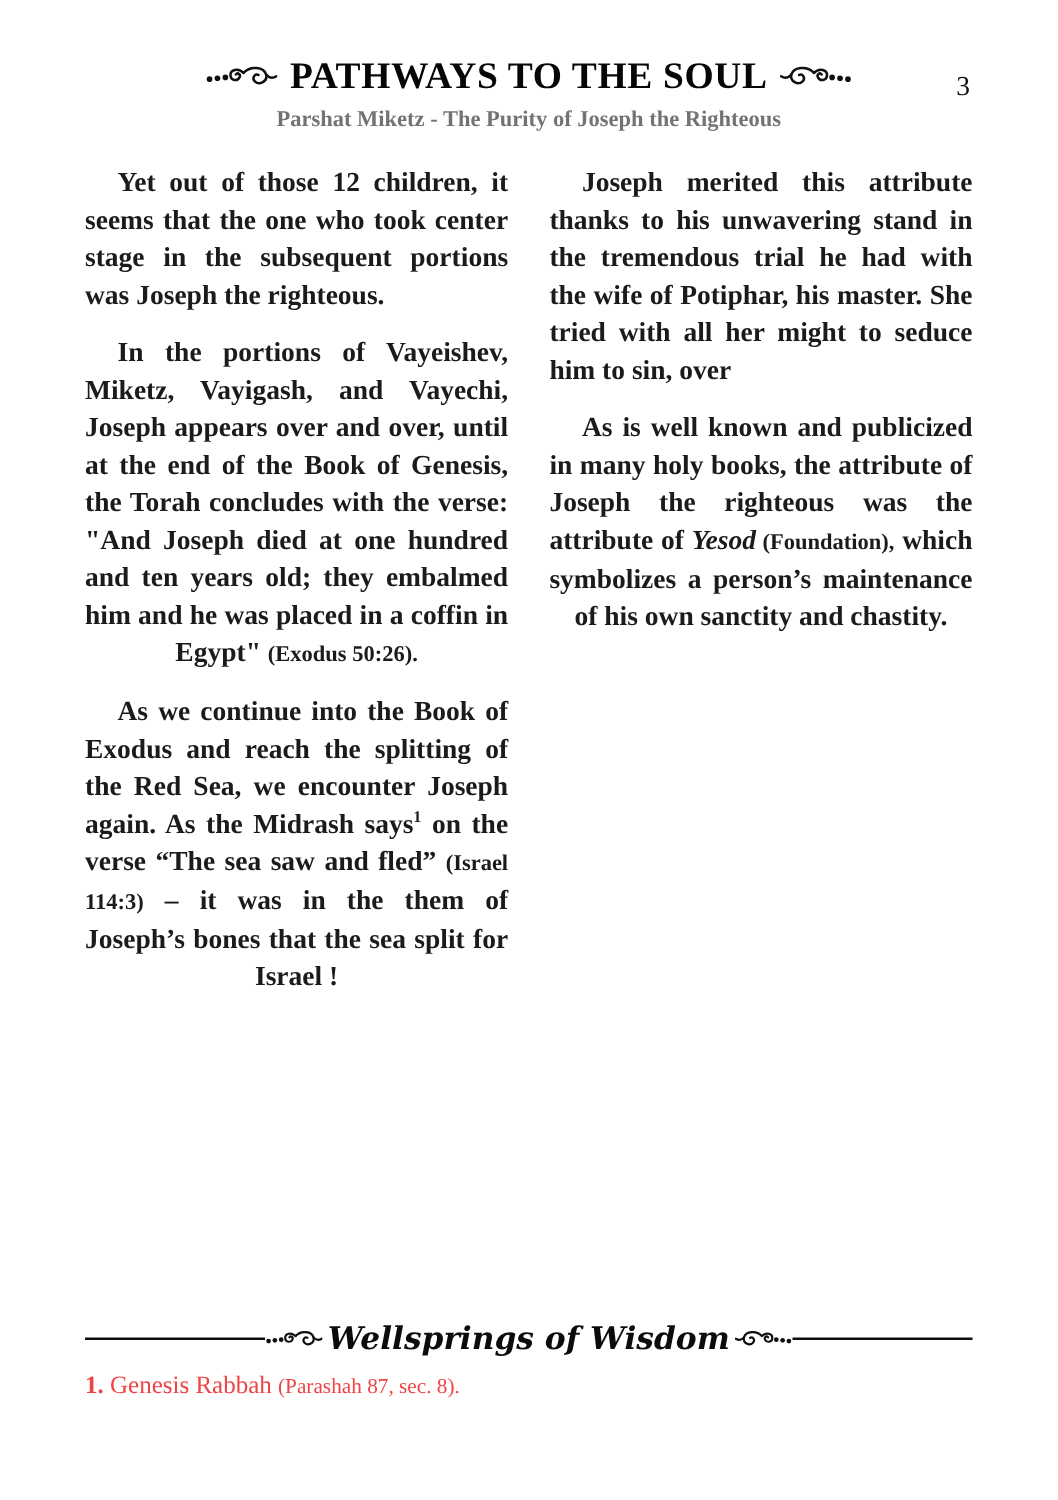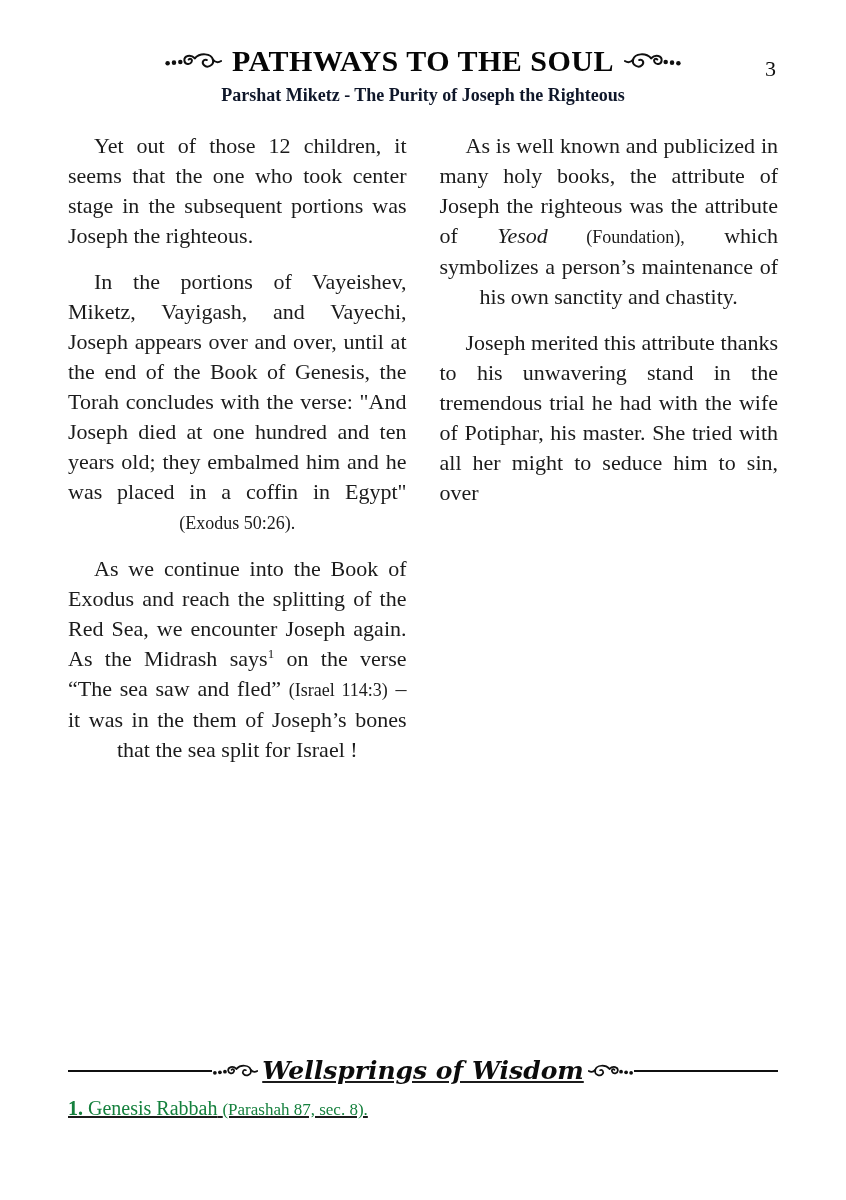--- a/index.html
+++ b/index.html
@@ -15,46 +15,46 @@
   header{padding-top:44px;text-align:center;}
   .title-row{display:flex;align-items:center;justify-content:center;gap:10px;}
   .title{
     font-size:30px;font-weight:700;letter-spacing:.5px;margin:0;
     color:#060606;white-space:nowrap;
   }
   .page-number{
     position:absolute;top:56px;right:70px;
     font-size:22px;color:#111;
   }
-  .subtitle{margin:7px 0 0;font-size:18px;font-weight:700;color:#0f172a;}
+  .subtitle{margin:7px 0 0;font-size:18px;font-weight:700;color:#737373;}
   
   .columns{display:flex;gap:33px;padding:0 68px;margin-top:25px;}
   .column{flex:1;min-width:0;}
   .column p{
     margin:0 0 16px;
     font-size:22px;line-height:30px;
     text-align:justify;
   }
-  .indent{text-indent:26px;}
+  .indent{text-indent:26px;font-weight:bold;}
   .center-last{text-align-last:center;}
   .ref{font-size:18px;}
   .it{font-style:italic;}
   sup.fnmark{font-size:13px;line-height:0;vertical-align:super;}
   
-  footer{position:absolute;left:68px;right:68px;top:1056px;text-decoration:underline;}
+  footer{position:absolute;left:68px;right:68px;top:1056px;}
   .divider{display:flex;align-items:center;}
   .rule{flex:1;height:2px;background:#101010;}
   .script{
     font-family:"DejaVu Serif",serif;font-style:italic;font-weight:700;
     font-size:25px;white-space:nowrap;padding:0 4px;color:#0c0c0c;
   }
   .flourish{display:inline-flex;align-items:center;}
   .flourish svg{display:block;}
   .mirrored svg{transform:scaleX(-1);}
-  .footnote{margin-top:12px;font-size:20px;color:#15803d;text-align:left;}
+  .footnote{margin-top:12px;font-size:20px;color:#ef4444;text-align:left;}
   .fn-num{font-weight:700;}
   .fn-ref{font-size:17px;}
 </style>
 </head>
 <body>
 
 <div class="page">
 
   <header>
     <div class="title-row">
@@ -99,23 +99,23 @@
 
       <p class="indent center-last"><span>In the portions of Vayeishev, Miketz, Vayigash, and Vayechi, Joseph appears over and over, until at the end of the Book of Genesis, the Torah concludes with the verse: "And Joseph died at one hundred and ten years old; they embalmed him and he was placed in a coffin in Egypt" </span><span class="ref">(Exodus 50:26).</span></p>
 
       <p class="indent center-last"><span>As we continue into the Book of Exodus and reach the splitting of the Red Sea, we encounter Joseph again. As the Midrash says</span><sup class="fnmark">1</sup><span> on the verse “The sea saw and fled” </span><span class="ref">(Israel 114:3)</span><span> – it was in the them of Joseph’s bones that the sea split for Israel !</span></p>
 
     </section>
 
     <section class="column">
 
 
+      <p class="indent"><span>Joseph merited this attribute thanks to his unwavering stand in the tremendous trial he had with the wife of Potiphar, his master. She tried with all her might to seduce him to sin, over</span></p>
+
       <p class="indent center-last"><span>As is well known and publicized in many holy books, the attribute of Joseph the righteous was the attribute of </span><span class="it">Yesod</span><span class="ref"> (Foundation),</span><span> which symbolizes a person’s maintenance of his own sanctity and chastity.</span></p>
-
-      <p class="indent"><span>Joseph merited this attribute thanks to his unwavering stand in the tremendous trial he had with the wife of Potiphar, his master. She tried with all her might to seduce him to sin, over</span></p>
     </section>
 
   </main>
 
   <footer>
     <div class="divider">
       <div class="rule"></div>
       <span class="flourish">
         <svg width="46" height="18" viewBox="0 0 64 24">
           <g fill="none" stroke="#101010" stroke-width="2.4" stroke-linecap="round">

